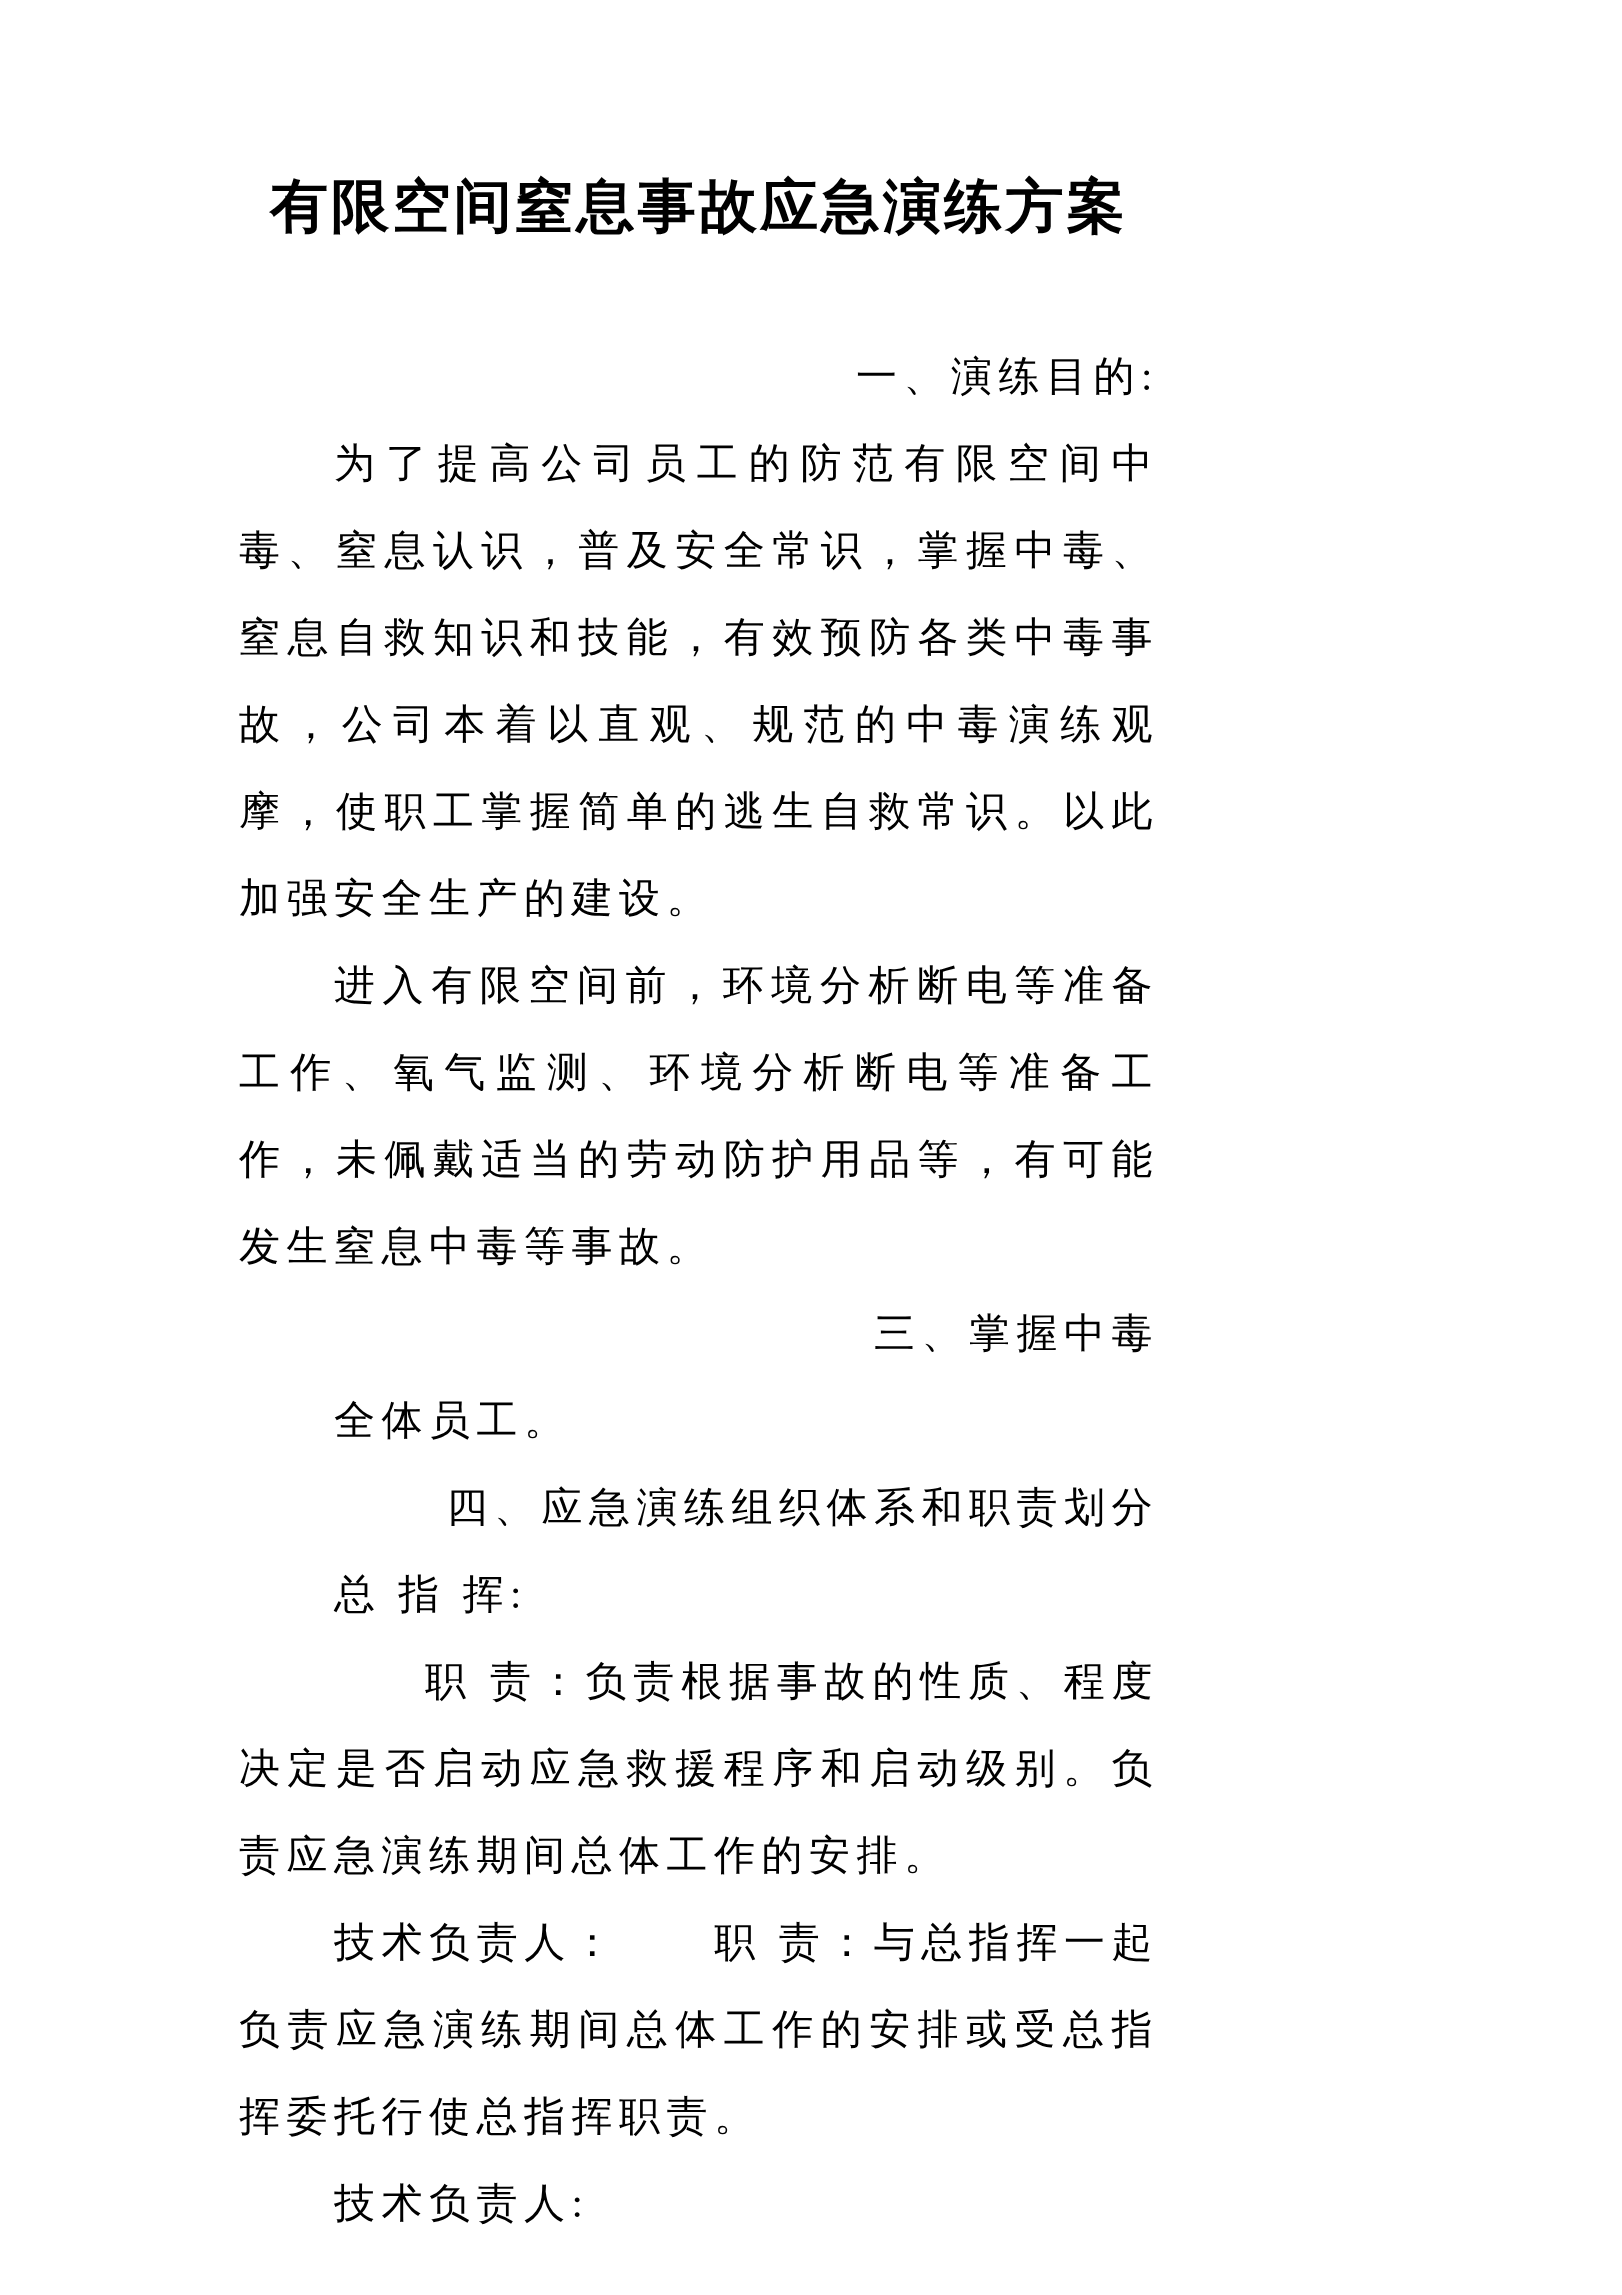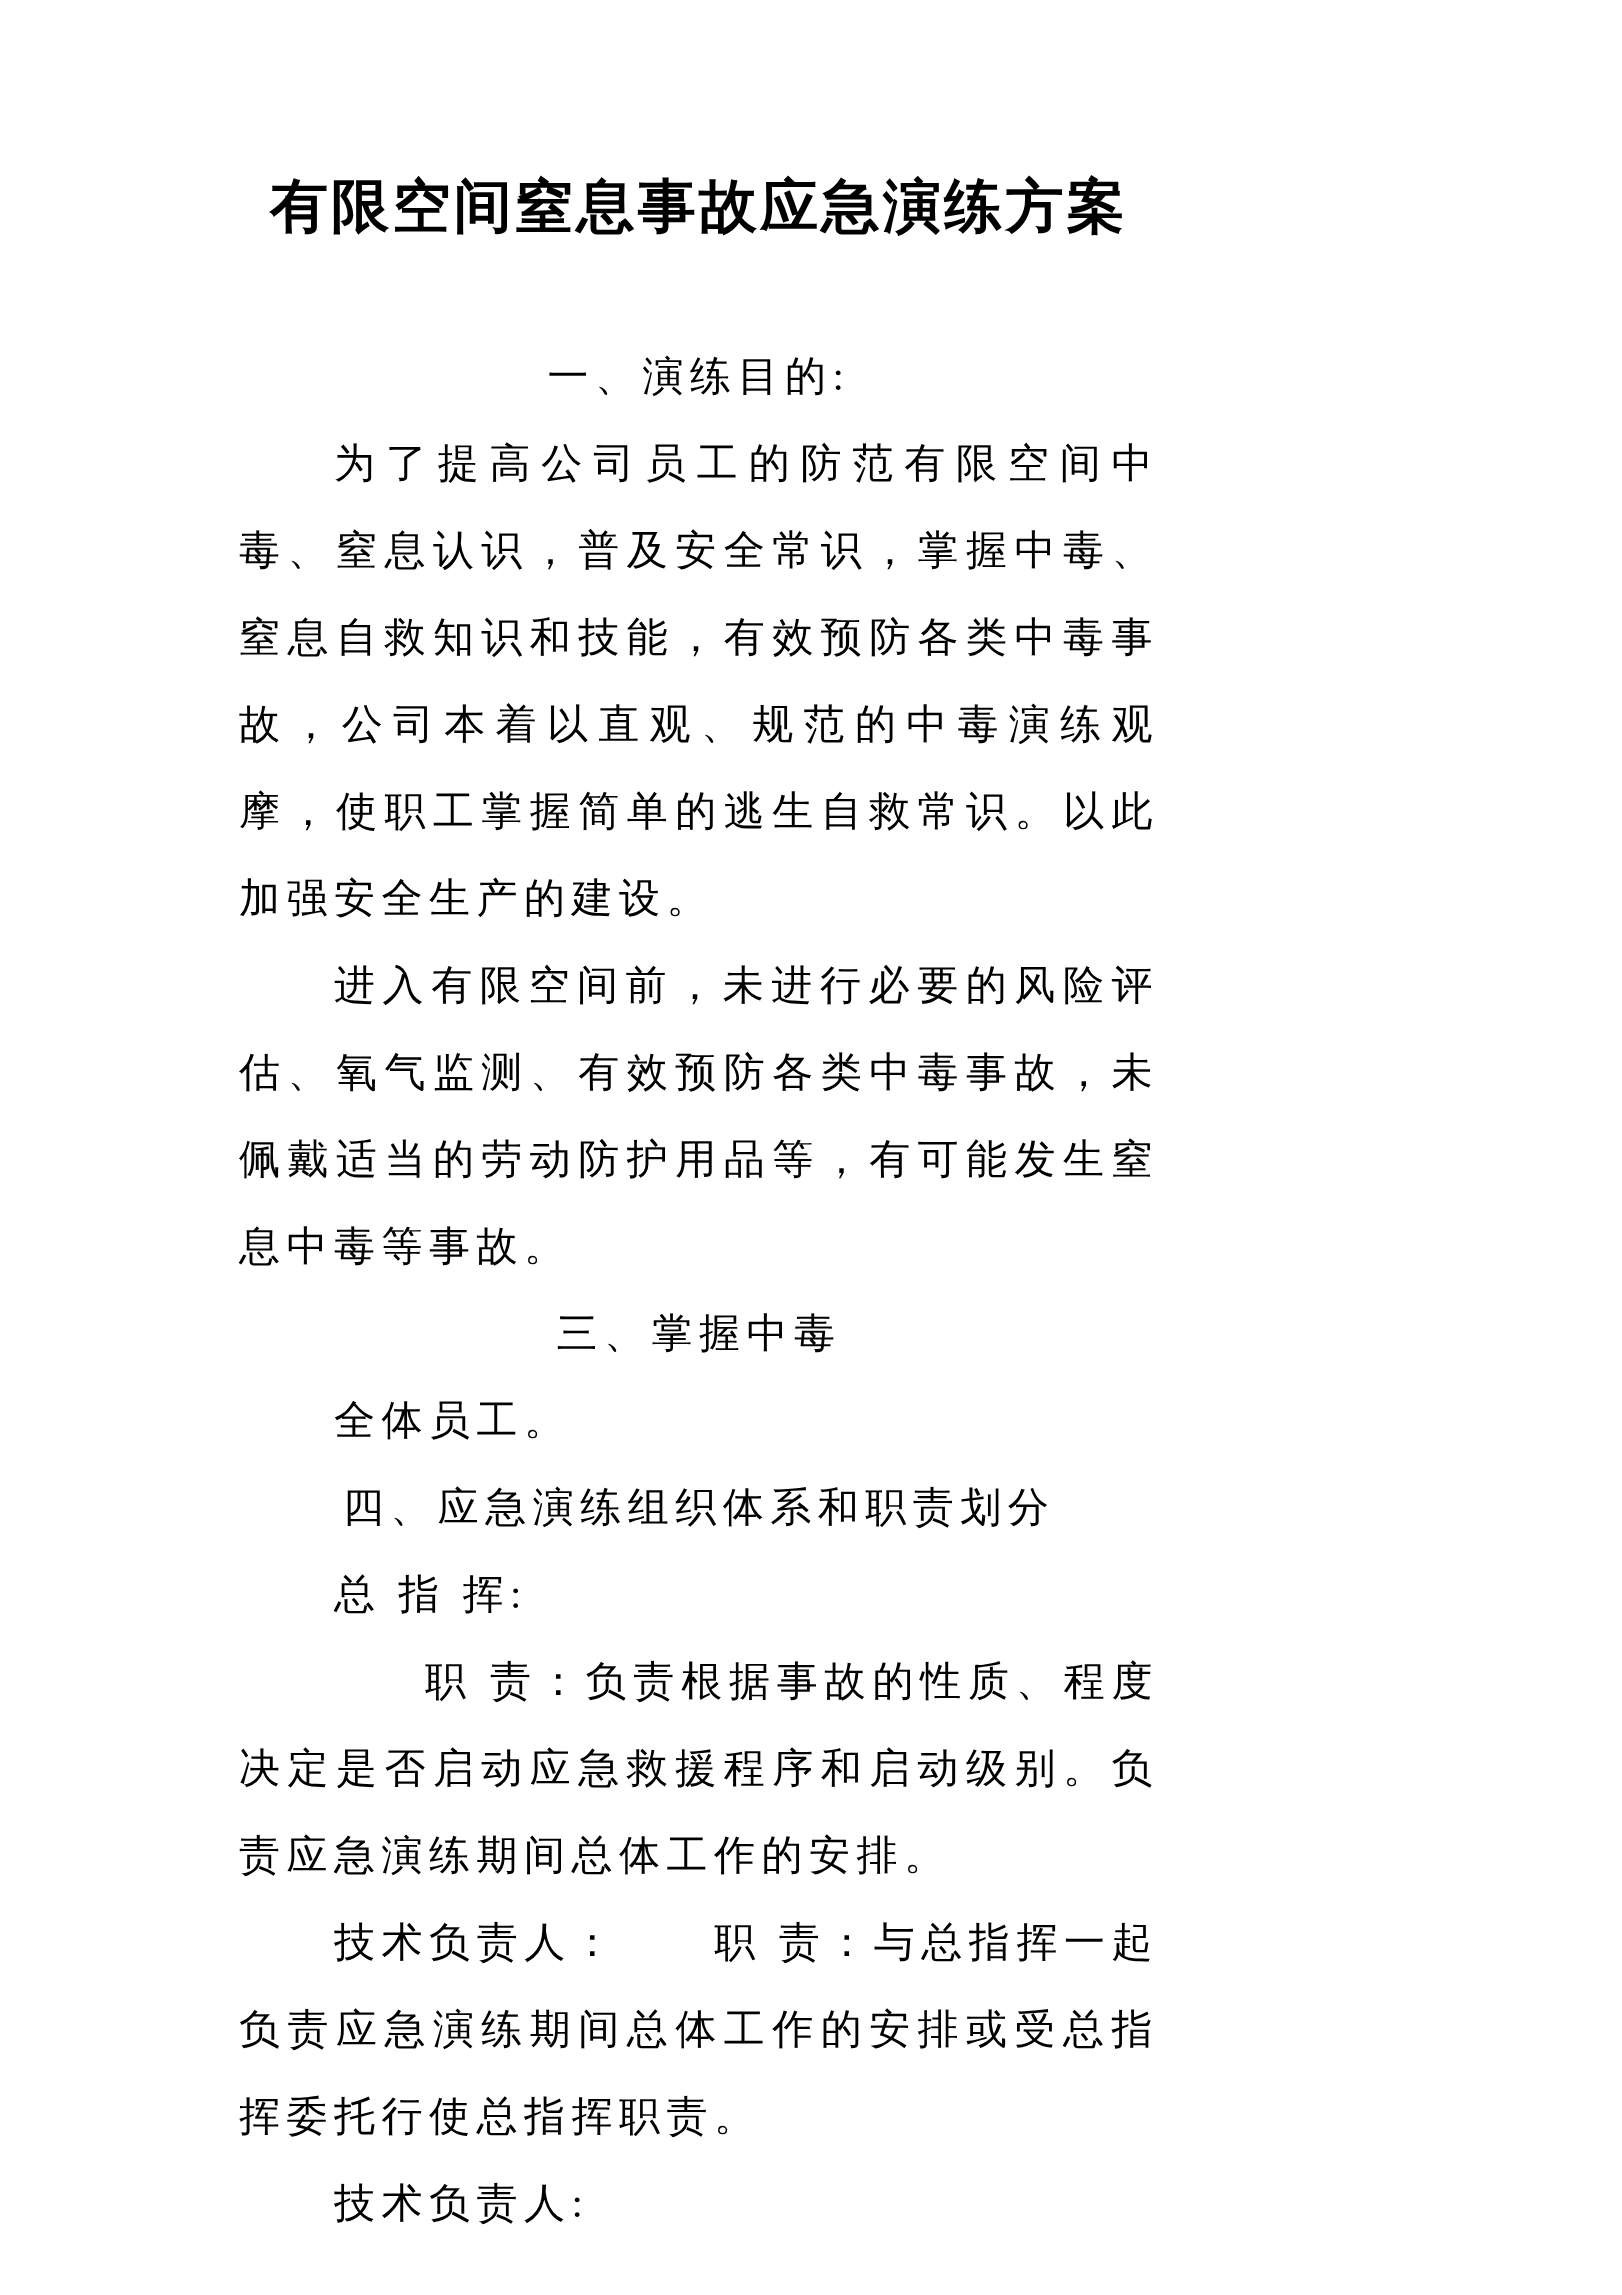--- a/index.html
+++ b/index.html
@@ -25,36 +25,36 @@
     white-space: nowrap;
   }
   .para {
     margin: 0;
     font-size: 41px;
     line-height: 87px;
     letter-spacing: 6.5px;
     text-align: justify;
     word-break: break-all;
   }
-  .heading { text-align: center; }
+  .heading { text-align: right; }
   .ind { text-indent: 95px; }
   .ind-deep { text-indent: 186px; }
 </style>
 </head>
 <body>
 
 <div class="page">
   <h1 class="doc-title">有限空间窒息事故应急演练方案</h1>
 
   <p class="para heading">一、演练目的:</p>
 
   <p class="para ind">为了提高公司员工的防范有限空间中毒、窒息认识，普及安全常识，掌握中毒、窒息自救知识和技能，有效预防各类中毒事故，公司本着以直观、规范的中毒演练观摩，使职工掌握简单的逃生自救常识。以此加强安全生产的建设。</p>
 
 
-  <p class="para ind">进入有限空间前，未进行必要的风险评估、氧气监测、有效预防各类中毒事故，未佩戴适当的劳动防护用品等，有可能发生窒息中毒等事故。</p>
+  <p class="para ind">进入有限空间前，环境分析断电等准备工作、氧气监测、环境分析断电等准备工作，未佩戴适当的劳动防护用品等，有可能发生窒息中毒等事故。</p>
 
   <p class="para heading">三、掌握中毒</p>
 
   <p class="para ind">全体员工。</p>
 
   <p class="para heading">四、应急演练组织体系和职责划分</p>
 
 
   <p class="para ind">总 指 挥:</p>
 

